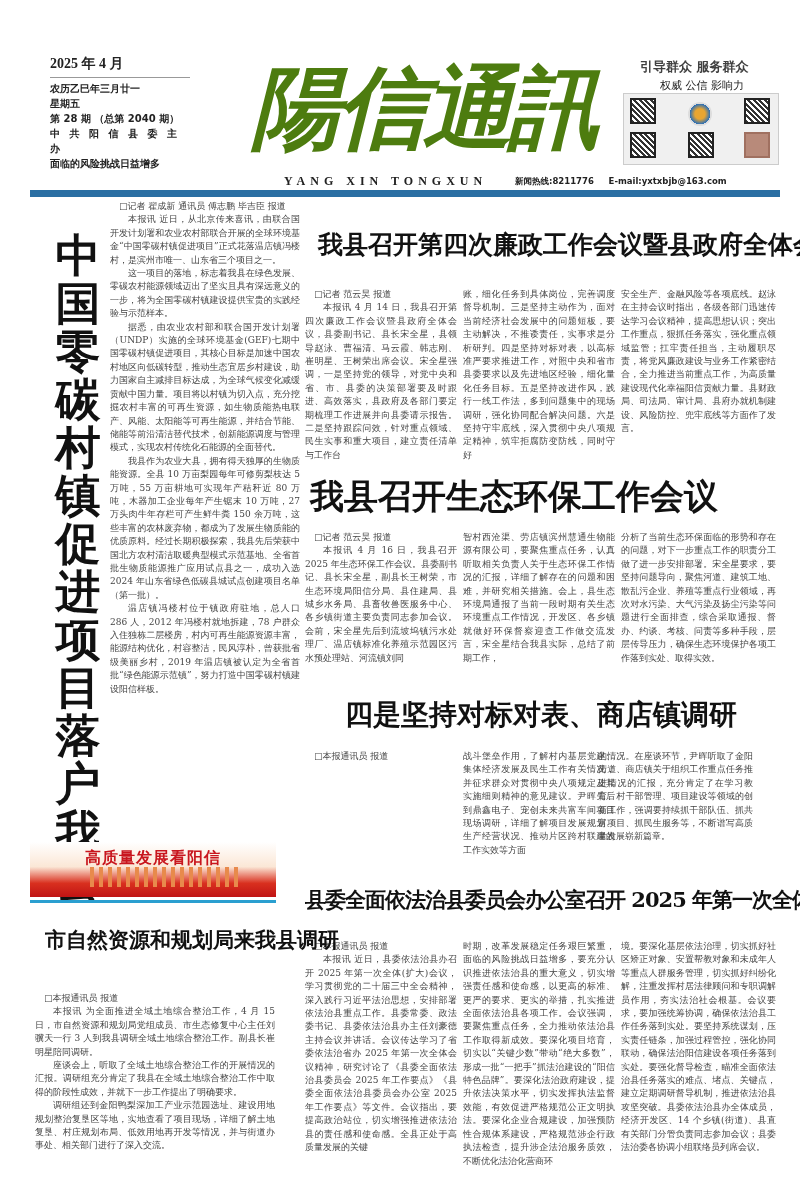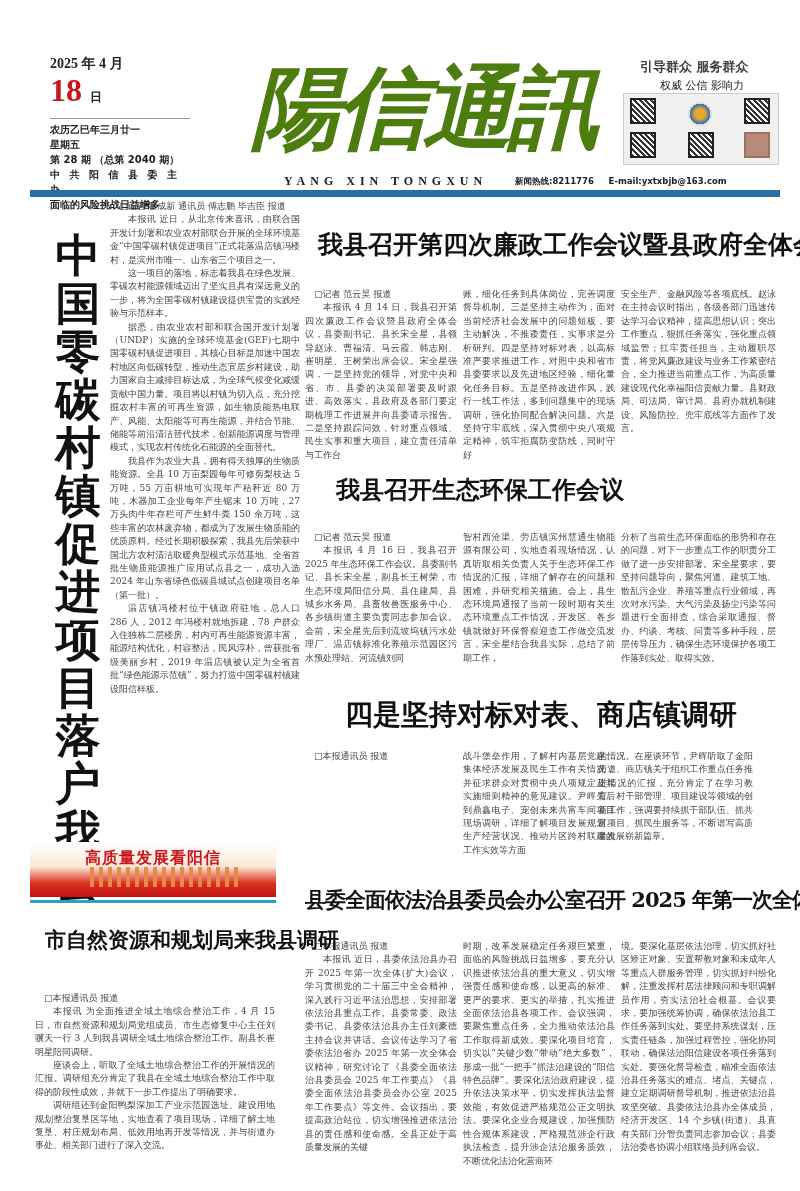--- a/index.html
+++ b/index.html
@@ -30,21 +30,20 @@
 .banner{left:30px;top:842px;width:246px;height:55px;background:linear-gradient(180deg,#fff 0%,#fbe7d6 45%,#d9301f 75%,#c01414 100%);overflow:hidden}
 .banner span{position:absolute;left:0;right:0;top:6px;text-align:center;font-family:"DejaVu Sans",sans-serif;font-size:16px;font-weight:bold;color:#c8161e;letter-spacing:1px}
 .skyline{position:absolute;left:60px;bottom:10px;width:150px;height:20px;background:repeating-linear-gradient(90deg,#e88a4c 0 4px,transparent 4px 9px)}
 .bannerline{left:30px;top:900px;width:246px;height:3px;background:#2a9fd0}
 </style>
 </head>
 <body>
 
 <div class="abs dateblk">
   <div class="ym">2025 年 4 月</div>
-  <div class="day"><span>18</span> <small>日</small></div>
   <div class="dline"></div>
   <div class="dsm">农历乙巳年三月廿一</div>
   <div class="dsm">星期五</div>
   <div class="dsm">第 28 期 （总第 2040 期）</div>
   <div class="dsm wide">中 共 阳 信 县 委 主 办</div>
   <div class="dsm">面临的风险挑战日益增多</div>
 </div>
 
 <div class="abs masthead">陽信通訊</div>
 <div class="abs pinyin">YANG XIN   TONGXUN</div>
@@ -83,26 +82,26 @@
 <div class="abs bannerline"></div>
 
 <div class="abs h1" style="left:318px;top:228px;font-size:25px">我县召开第四次廉政工作会议暨县政府全体会议</div>
 <div class="abs col" style="left:305px;top:288px;width:152px">
   <p class="by">□记者 范云昊 报道</p>
   <p>本报讯 4 月 14 日，我县召开第四次廉政工作会议暨县政府全体会议，县委副书记、县长宋全星，县领导赵泳、曹福清、马云霞、韩志刚、崔明星、王树荣出席会议。宋全星强调，一是坚持党的领导，对党中央和省、市、县委的决策部署要及时跟进、高效落实，县政府及各部门要定期梳理工作进展并向县委请示报告。二是坚持跟踪问效，针对重点领域、民生实事和重大项目，建立责任清单与工作台</p>
 </div>
 <div class="abs col" style="left:463px;top:288px;width:152px">账，细化任务到具体岗位，完善调度督导机制。三是坚持主动作为，面对当前经济社会发展中的问题短板，要主动解决，不推诿责任，实事求是分析研判。四是坚持对标对表，以高标准严要求推进工作，对照中央和省市县委要求以及先进地区经验，细化量化任务目标。五是坚持改进作风，践行一线工作法，多到问题集中的现场调研，强化协同配合解决问题。六是坚持守牢底线，深入贯彻中央八项规定精神，筑牢拒腐防变防线，同时守好</div>
 <div class="abs col" style="left:621px;top:288px;width:155px">安全生产、金融风险等各项底线。赵泳在主持会议时指出，各级各部门迅速传达学习会议精神，提高思想认识；突出工作重点，狠抓任务落实，强化重点领域监管；扛牢责任担当，主动履职尽责，将党风廉政建设与业务工作紧密结合，全力推进当前重点工作，为高质量建设现代化幸福阳信贡献力量。县财政局、司法局、审计局、县府办就机制建设、风险防控、兜牢底线等方面作了发言。</div>
 
-<div class="abs h1" style="left:336px;top:474px;font-size:24px">我县召开生态环保工作会议</div>
+<div class="abs h1" style="left:310px;top:474px;font-size:34px">我县召开生态环保工作会议</div>
 <div class="abs col" style="left:305px;top:531px;width:152px">
   <p class="by">□记者 范云昊 报道</p>
   <p>本报讯 4 月 16 日，我县召开 2025 年生态环保工作会议。县委副书记、县长宋全星，副县长王树荣，市生态环境局阳信分局、县住建局、县城乡水务局、县畜牧兽医服务中心、各乡镇街道主要负责同志参加会议。会前，宋全星先后到流坡坞镇污水处理厂、温店镇标准化养殖示范园区污水预处理站、河流镇刘同</p>
 </div>
-<div class="abs col" style="left:463px;top:531px;width:152px">智村西沧渠、劳店镇滨州慧通生物能源有限公司，实地查看现场情况，认真听取相关负责人关于生态环保工作情况的汇报，详细了解存在的问题和困难，并研究相关措施。会上，县生态环境局通报了当前一段时期有关生态环境重点工作情况，开发区、各乡镇就做好环保督察迎查工作做交流发言，宋全星结合我县实际，总结了前期工作，</div>
+<div class="abs col" style="left:463px;top:531px;width:152px">智村西沧渠、劳店镇滨州慧通生物能源有限公司，要聚焦重点任务，认真听取相关负责人关于生态环保工作情况的汇报，详细了解存在的问题和困难，并研究相关措施。会上，县生态环境局通报了当前一段时期有关生态环境重点工作情况，开发区、各乡镇就做好环保督察迎查工作做交流发言，宋全星结合我县实际，总结了前期工作，</div>
 <div class="abs col" style="left:621px;top:531px;width:155px">分析了当前生态环保面临的形势和存在的问题，对下一步重点工作的职责分工做了进一步安排部署。宋全星要求，要坚持问题导向，聚焦河道、建筑工地、散乱污企业、养殖等重点行业领域，再次对水污染、大气污染及扬尘污染等问题进行全面排查，综合采取通报、督办、约谈、考核、问责等多种手段，层层传导压力，确保生态环境保护各项工作落到实处、取得实效。</div>
 
 <div class="abs h1" style="left:345px;top:696px;font-size:28px">四是坚持对标对表、商店镇调研</div>
 <div class="abs col" style="left:305px;top:750px;width:152px">
   <p class="by">□本报通讯员 报道</p>
 </div>
 <div class="abs col" style="left:463px;top:750px;width:152px">战斗堡垒作用，了解村内基层党建、集体经济发展及民生工作有关情况，并征求群众对贯彻中央八项规定及其实施细则精神的意见建议。尹晖先后到鼎鑫电子、宠创未来共富车间项目现场调研，详细了解项目发展规划、生产经营状况、推动片区跨村联建的工作实效等方面</div>
 <div class="abs col" style="left:598px;top:750px;width:155px">的情况。在座谈环节，尹晖听取了金阳街道、商店镇关于组织工作重点任务推进情况的汇报，充分肯定了在学习教育、村干部管理、项目建设等领域的创新工作，强调要持续抓干部队伍、抓共富项目、抓民生服务等，不断谱写高质量发展崭新篇章。</div>
 
 <div class="abs h1" style="left:305px;top:886px;font-size:21px;letter-spacing:-1px">县委全面依法治县委员会办公室召开 2025 年第一次全体(扩大)会议</div>

